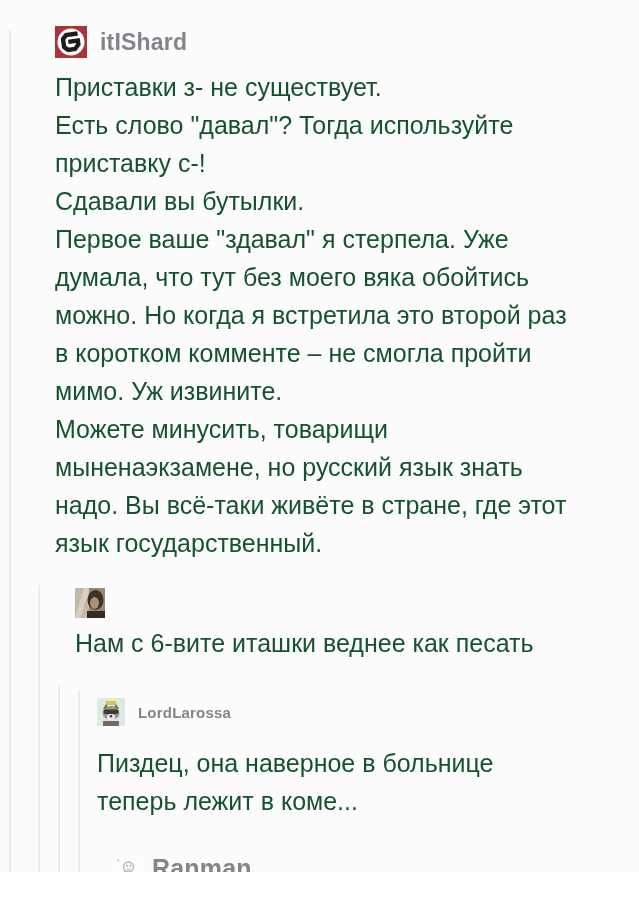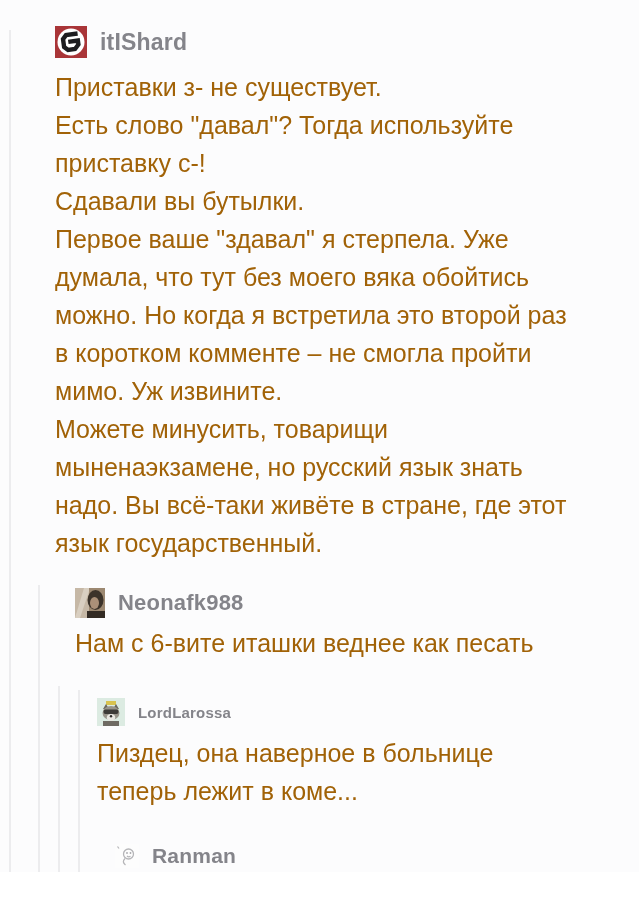--- a/index.html
+++ b/index.html
@@ -37,43 +37,43 @@
     gap:13px;
   }
   .username{
     font-weight:bold;
     color:#84848a;
     letter-spacing:.2px;
   }
   .depth-1 .username{font-size:23px;}
   .depth-2 .username{font-size:22px;}
   .depth-3 .username{font-size:15px;}
-  .depth-4 .username{font-size:21px;}
+  .depth-4 .username{font-size:25px;}
 
   .avatar{
     display:inline-block;
     line-height:0;
     flex:0 0 auto;
     cursor:pointer;
   }
   .avatar svg{display:block;}
   .depth-1 .avatar svg{width:32px;height:32px;}
   .depth-2 .avatar svg{width:30px;height:30px;}
   .depth-3 .avatar svg{width:28px;height:28px;}
   .depth-4 .avatar svg{width:24px;height:24px;}
 
   .comment-text{
     white-space:pre-line;
-    color:#a16207;
+    color:#14532d;
     font-size:25px;
     line-height:38px;
   }
   .depth-1 .comment-text{margin-top:10px;}
   .depth-2 .comment-text{margin-top:6px;}
-  .depth-3 .comment-text{margin-top:8px;}
+  .depth-3 .comment-text{margin-top:18px;}
   .depth-4 .comment-text{margin-top:8px;}
 </style>
 </head>
 <body>
 
 <div class="screen">
 
   <div class="indent-line l1"></div>
   <div class="indent-line l2"></div>
   <div class="indent-line l3"></div>
@@ -112,21 +112,20 @@
       <span class="avatar">
         <svg viewBox="0 0 30 30" xmlns="http://www.w3.org/2000/svg">
           <rect width="30" height="30" fill="#c6b8a6"></rect>
           <polygon points="0,30 9,0 15,0 5,30" fill="#d9cfc1"></polygon>
           <rect x="14" y="0" width="16" height="30" fill="#9c8871"></rect>
           <ellipse cx="20.5" cy="12" rx="8" ry="10" fill="#3c332a"></ellipse>
           <ellipse cx="19.5" cy="15" rx="4.5" ry="6" fill="#ab9078"></ellipse>
           <rect x="12" y="23" width="18" height="7" fill="#332b24"></rect>
         </svg>
       </span>
-      <span class="username">Neonafk988</span>
     </div>
     <div class="comment-text">Нам с 6-вите иташки веднее как песать</div>
   </div>
 
   <div class="comment depth-3">
     <div class="comment-header">
       <span class="avatar">
         <svg viewBox="0 0 28 28" xmlns="http://www.w3.org/2000/svg">
           <rect width="28" height="28" fill="#dcebe2"></rect>
           <rect x="9" y="3" width="10" height="4" fill="#d9c34f"></rect>

